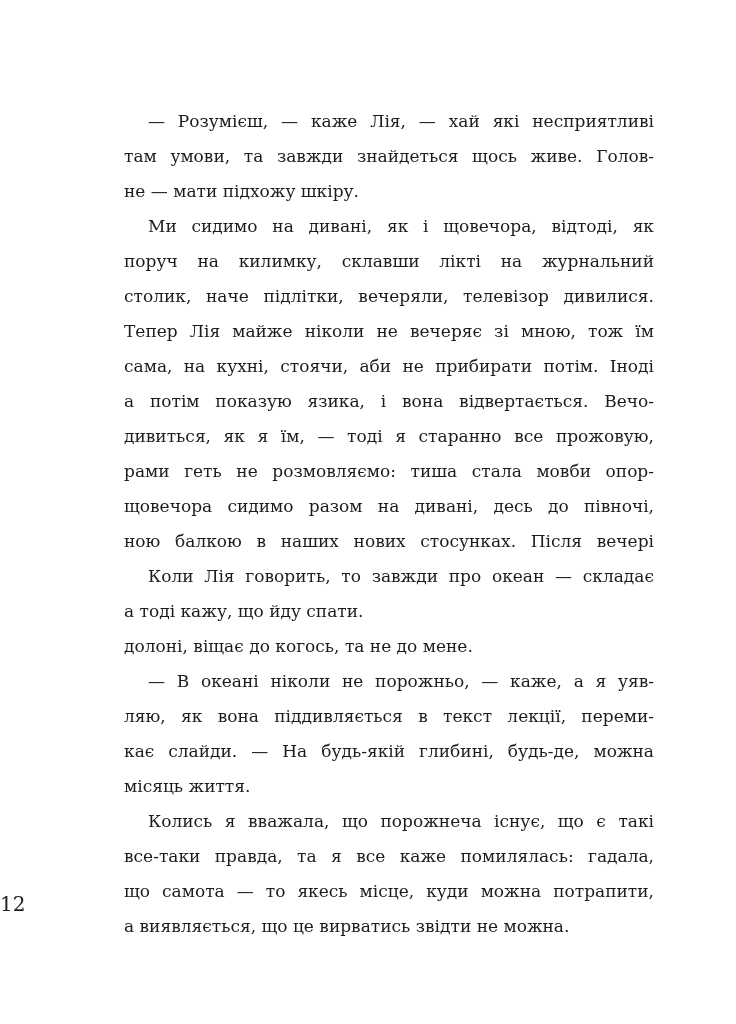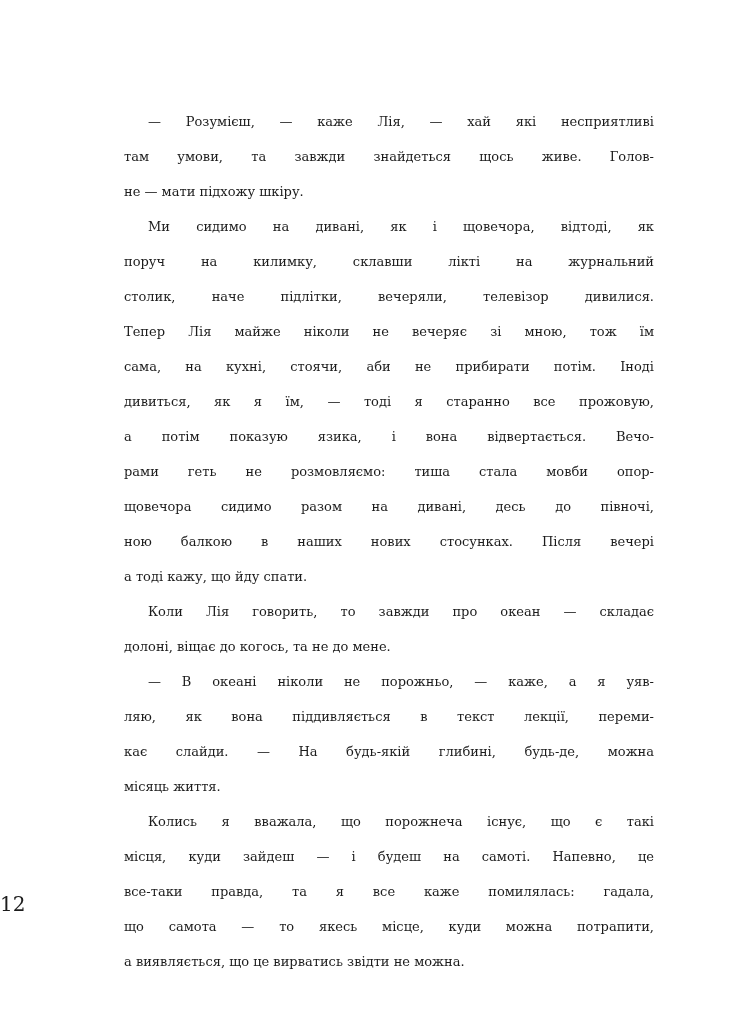--- a/index.html
+++ b/index.html
@@ -3,21 +3,21 @@
   <meta charset="utf-8">
   <style>
     html, body { margin: 0; padding: 0; background: #ffffff; }
     body { width: 736px; height: 1024px; position: relative; overflow: hidden; }
     .page {
       position: absolute; left: 0; top: 0; width: 736px; height: 1024px; background: #fff;
     }
     .text-block {
       position: absolute; left: 124px; top: 104px; width: 530px;
       font-family: "DejaVu Serif", "Liberation Serif", serif;
-      font-size: 13px; line-height: 35px; color: #1c1c1c;
+      font-size: 17px; line-height: 35px; color: #1c1c1c;
     }
     .line { display: block; white-space: nowrap; height: 35px; }
     .line.justify { text-align: justify; text-align-last: justify; white-space: normal; }
     .line.indent { padding-left: 24px; }
     .page-number {
       position: absolute; left: 0; width: 736px; top: 892px; 
       font-family: "DejaVu Serif", "Liberation Serif", serif; font-size: 20px; color: #1c1c1c;
     }
   </style>
 </head>
@@ -26,32 +26,31 @@
 <div class="page">
   <div class="text-block" id="text-block">
       <span class="line justify indent">— Розумієш, — каже Лія, — хай які несприятливі</span>
       <span class="line justify">там умови, та завжди знайдеться щось живе. Голов-</span>
       <span class="line">не — мати підхожу шкіру.</span>
       <span class="line justify indent">Ми сидимо на дивані, як і щовечора, відтоді, як</span>
       <span class="line justify">поруч на килимку, склавши лікті на журнальний</span>
       <span class="line justify">столик, наче підлітки, вечеряли, телевізор дивилися.</span>
       <span class="line justify">Тепер Лія майже ніколи не вечеряє зі мною, тож їм</span>
       <span class="line justify">сама, на кухні, стоячи, аби не прибирати потім. Іноді</span>
+      <span class="line justify">а потім показую язика, і вона відвертається. Вечо-</span>
       <span class="line justify">дивиться, як я їм, — тоді я старанно все прожовую,</span>
-      <span class="line justify">а потім показую язика, і вона відвертається. Вечо-</span>
       <span class="line justify">рами геть не розмовляємо: тиша стала мовби опор-</span>
       <span class="line justify">щовечора сидимо разом на дивані, десь до півночі,</span>
       <span class="line justify">ною балкою в наших нових стосунках. Після вечері</span>
+      <span class="line justify indent">Коли Лія говорить, то завжди про океан — складає</span>
       <span class="line">а тоді кажу, що йду спати.</span>
-      <span class="line justify indent">Коли Лія говорить, то завжди про океан — складає</span>
       <span class="line">долоні, віщає до когось, та не до мене.</span>
       <span class="line justify indent">— В океані ніколи не порожньо, — каже, а я уяв-</span>
       <span class="line justify">ляю, як вона піддивляється в текст лекції, переми-</span>
       <span class="line justify">кає слайди. — На будь-якій глибині, будь-де, можна</span>
       <span class="line">місяць життя.</span>
       <span class="line justify indent">Колись я вважала, що порожнеча існує, що є такі</span>
-      <span class="line justify">місця, куди зайдеш — і будеш на самоті. Напевно, це</span>
       <span class="line justify">все-таки правда, та я все каже помилялась: гадала,</span>
       <span class="line justify">що самота — то якесь місце, куди можна потрапити,</span>
       <span class="line">а виявляється, що це вирватись звідти не можна.</span>
     </div>
   <div class="page-number">12</div>
 </div>
 
 </body></html>

